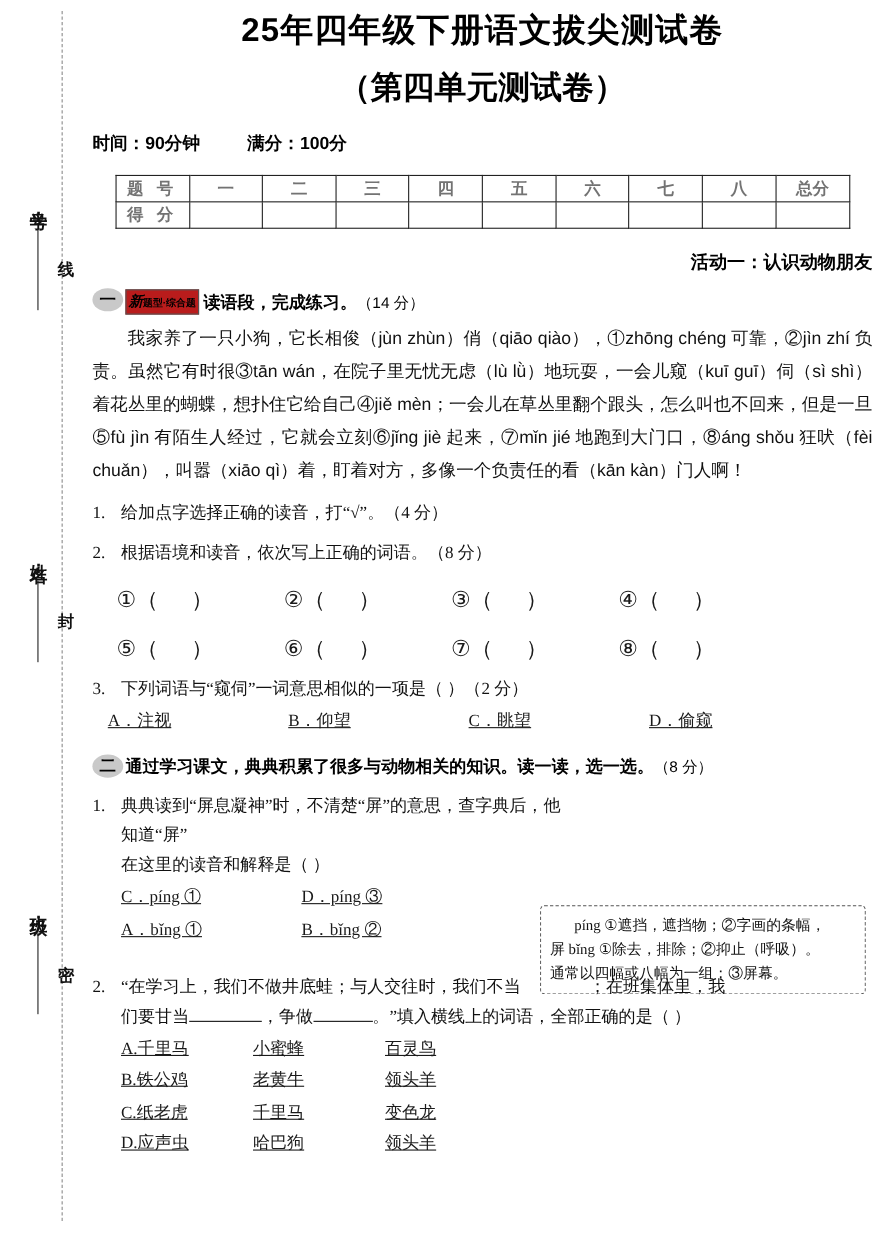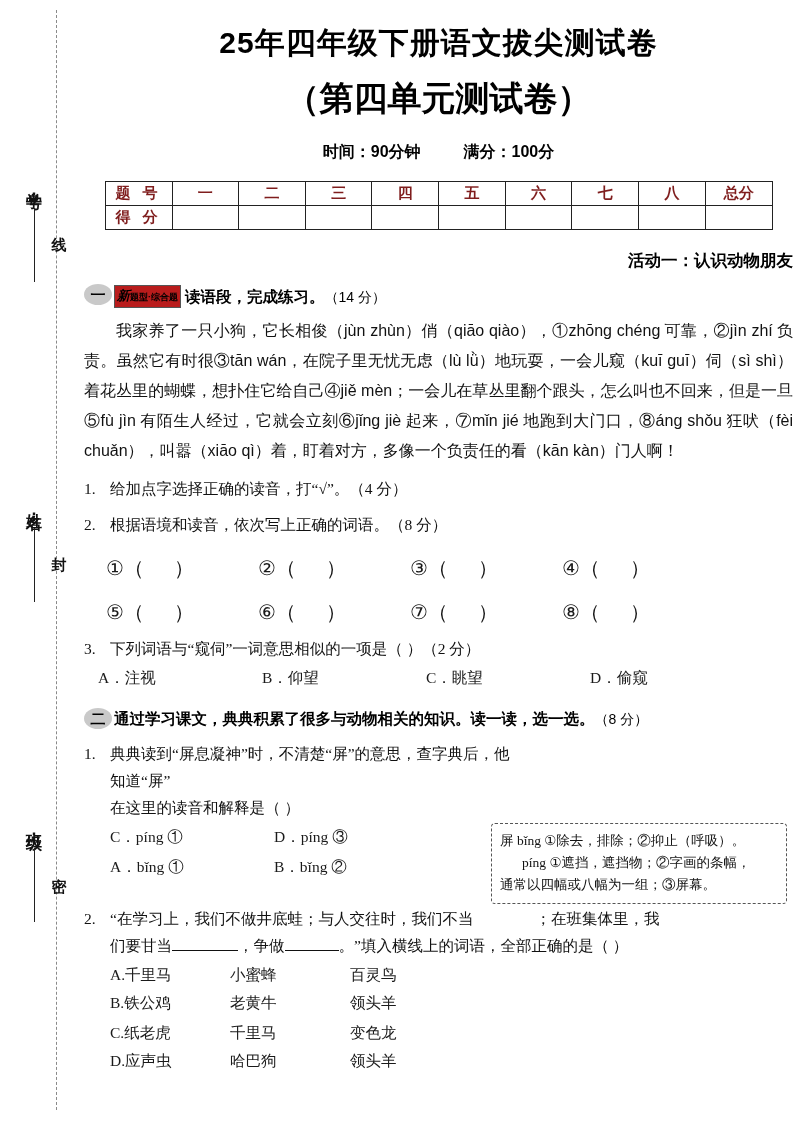--- a/index.html
+++ b/index.html
@@ -66,33 +66,33 @@
     left: 84px; top: 0;
     width: 709px; height: 1122px;
   }
 
   .title {
     text-align: center;
     font-family: "Liberation Sans", "DejaVu Sans", sans-serif;
     font-weight: bold;
     font-size: 30px;
     letter-spacing: 1px;
-    margin-top: 23px;
+    margin-top: 7px;
     color: #000;
   }
   .subtitle {
     text-align: center;
     font-family: "Liberation Sans", "DejaVu Sans", sans-serif;
     font-weight: bold;
-    font-size: 34px;
+    font-size: 29px;
     margin-top: 12px;
     color: #000;
   }
   .meta {
-    text-align: center;
+    text-align: left;
     font-family: "Liberation Sans", "DejaVu Sans", sans-serif;
     font-weight: bold;
     font-size: 16px;
     margin-top: 20px;
     color: #000;
   }
   .meta .gap { display: inline-block; width: 34px; }
 
   
   table.score {
@@ -101,21 +101,21 @@
     width: 668px;
     table-layout: fixed;
   }
   table.score td {
     border: 1px solid #222;
     height: 23px;
     text-align: center;
     font-family: "Liberation Sans", "DejaVu Sans", sans-serif;
     font-size: 15px;
     font-weight: bold;
-    color: #7f1d1d;
+    color: #737373;
     padding: 0;
   }
   table.score td.lbl { width: 66px; letter-spacing: 4px; }
 
   .activity {
     text-align: right;
     font-family: "Liberation Sans", "DejaVu Sans", sans-serif;
     font-weight: bold;
     font-size: 16.5px;
     margin-top: 20px;
@@ -195,21 +195,21 @@
   .blanks .cell {
     display: inline-block;
     width: 152px;
   }
   .opts {
     margin-top: 2px;
     padding-left: 14px;
     font-size: 15.5px;
     line-height: 28px;
   }
-  .opts .o { display: inline-block; width: 164px; }
+  .opts .o { display: inline-block; width: 164px; text-decoration: underline; }
   .opts2 .o { display: inline-block; width: 344px; }
   .opts3 .o { display: inline-block; width: 120px; }
 
   .ul { display: inline-block; border-bottom: 1px solid #111; width: 66px; }
   .ul-sm { display: inline-block; border-bottom: 1px solid #111; width: 54px; }
   .ul-none { display: inline-block; width: 62px; }
 
   
   .dictbox {
     position: absolute;
@@ -331,22 +331,22 @@
     <div>在这里的读音和解释是（          ）</div>
   </div>
   <div class="opts" style="padding-left:26px;">
     <span class="o">C．píng  ①</span><span class="o">D．píng  ③</span>
   </div>
   <div class="opts" style="padding-left:26px;">
     <span class="o">A．bǐng  ①</span><span class="o">B．bǐng  ②</span>
   </div>
 
   <div class="dictbox">
+    <div><span class="hang"></span><span>píng ①遮挡，遮挡物；②字画的条幅，</span></div>
     <div>屏 bǐng ①除去，排除；②抑止（呼吸）。</div>
-    <div><span class="hang"></span><span>píng ①遮挡，遮挡物；②字画的条幅，</span></div>
     <div>通常以四幅或八幅为一组；③屏幕。</div>
   </div>
 
   <div class="q" style="margin-top:24px;">
     <span class="qnum">2.</span><span>“在学习上，我们不做井底蛙；与人交往时，我们不当</span><span class="ul-none"></span><span>；在班集体里，我</span>
     <div><span>们要甘当</span><span class="ul"></span><span>，争做</span><span class="ul-sm"></span><span>。”填入横线上的词语，全部正确的是（        ）</span></div>
   </div>
   <div class="opts opts2" style="padding-left:26px;">
     <span class="o"><span class="opts3"><span class="o">A.千里马</span><span class="o">小蜜蜂</span><span>百灵鸟</span></span></span><span class="o"><span class="opts3"><span class="o">B.铁公鸡</span><span class="o">老黄牛</span><span>领头羊</span></span></span>
   </div>

